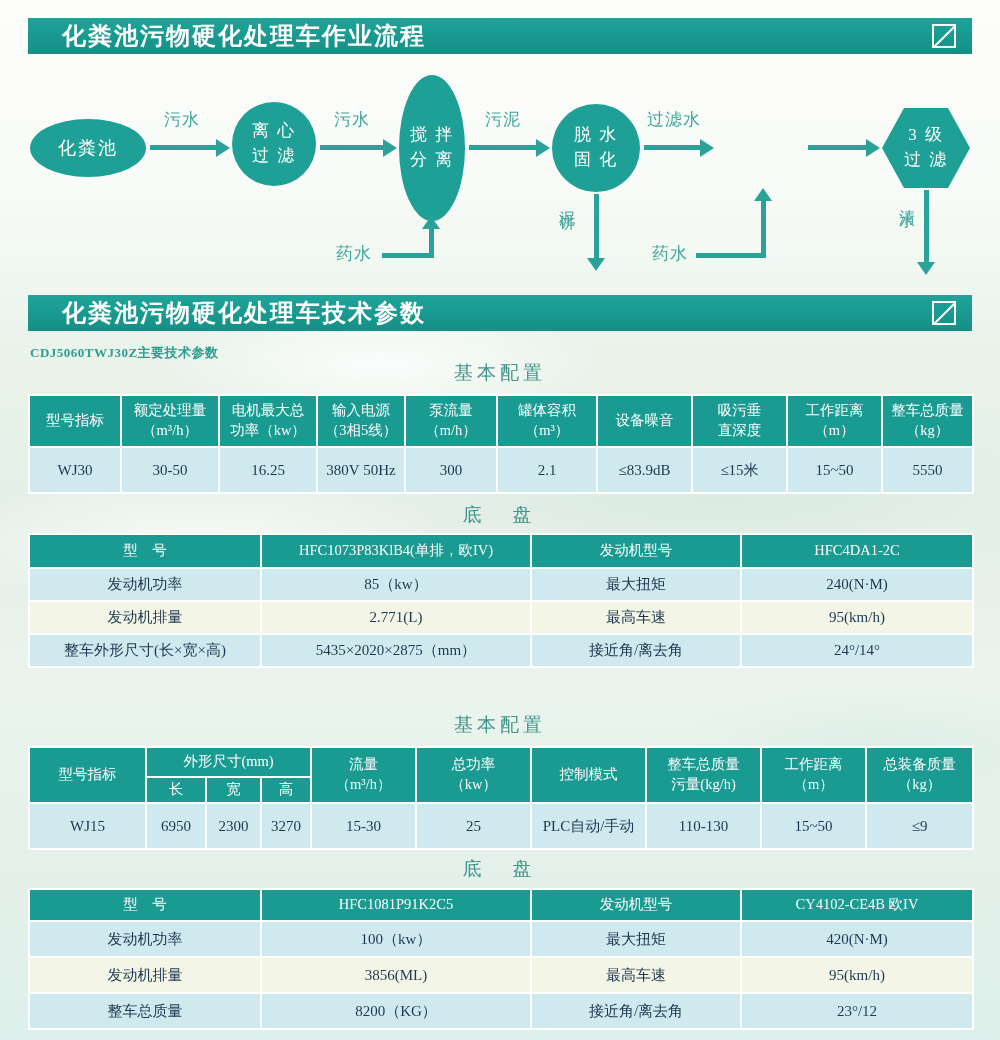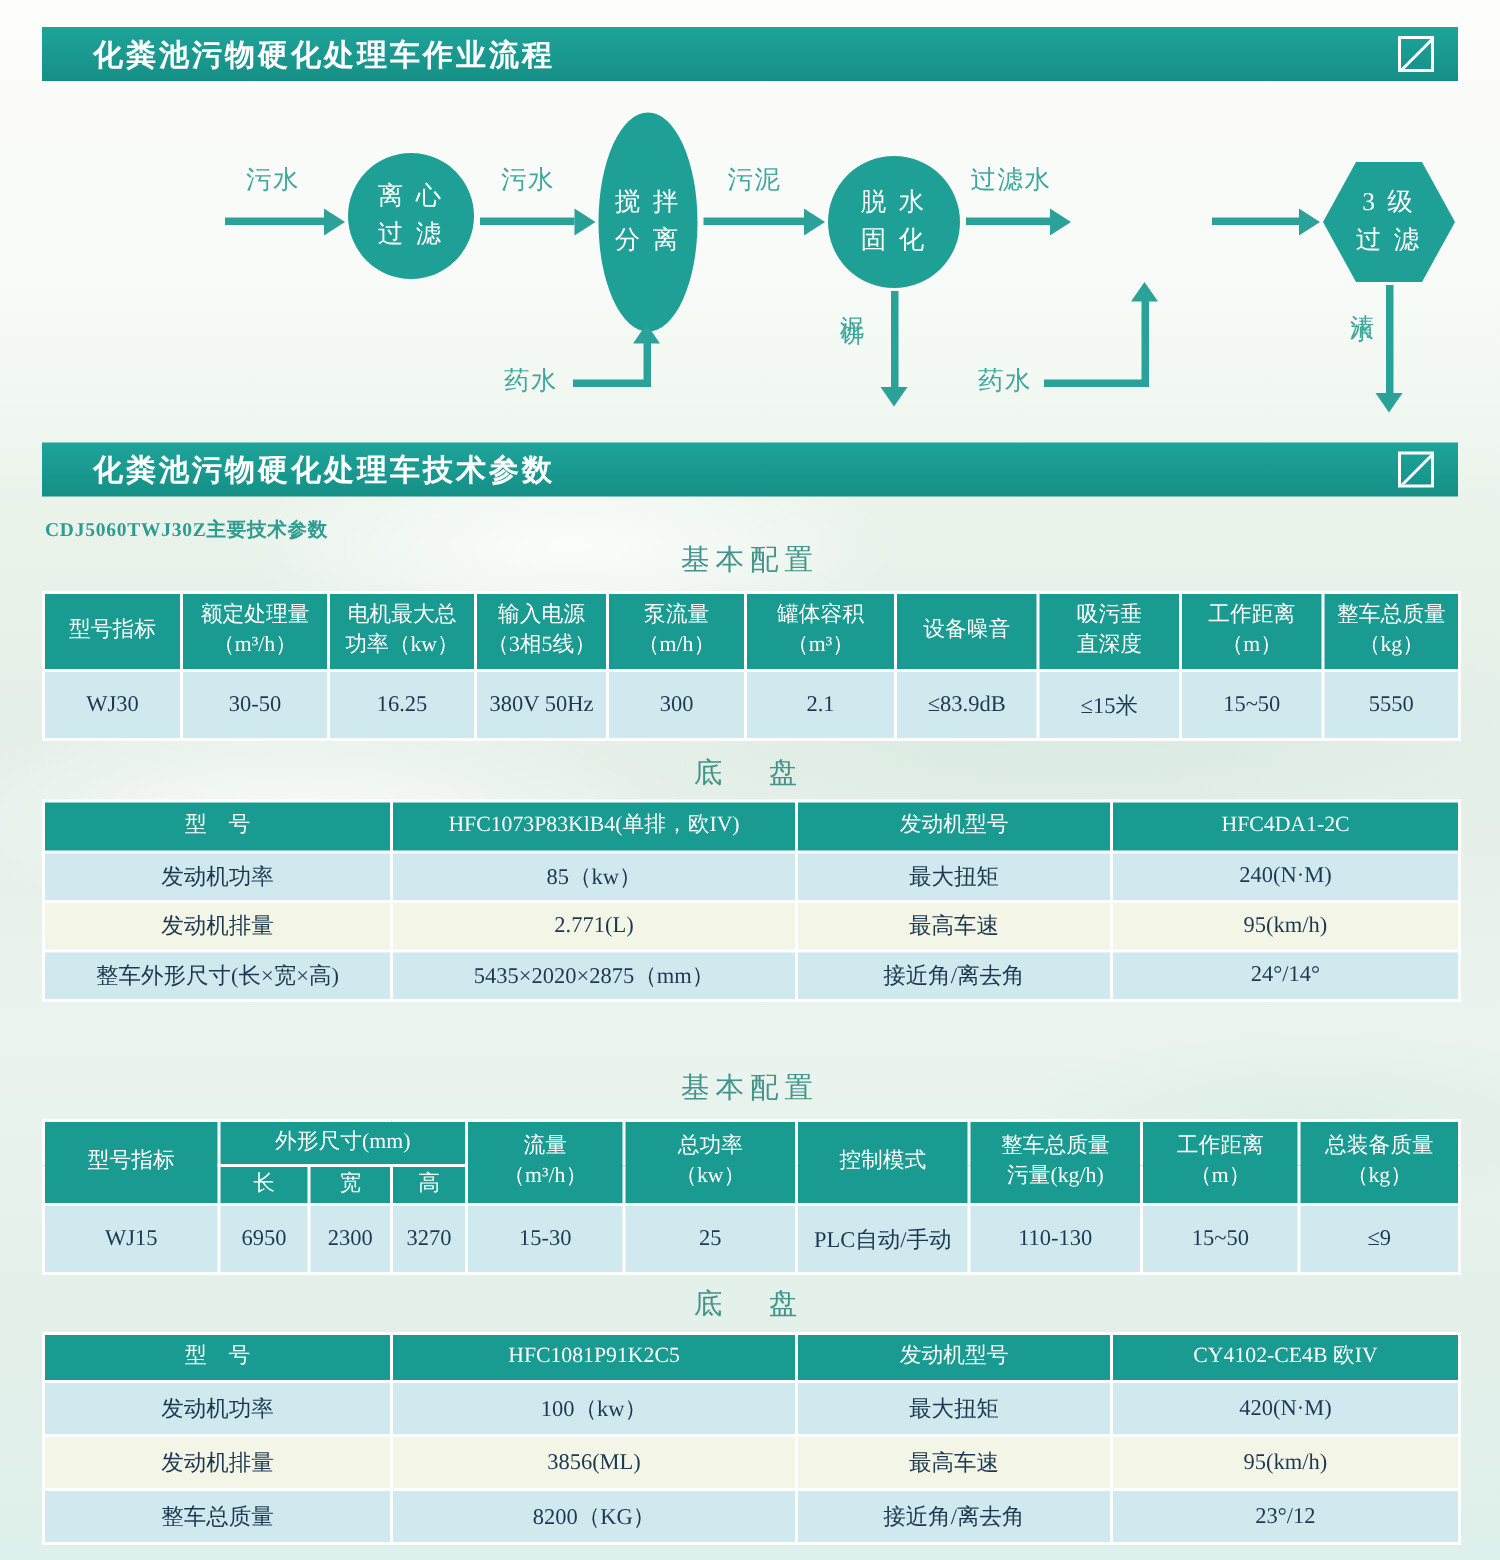--- a/index.html
+++ b/index.html
@@ -7,21 +7,21 @@
   .page{position:relative;width:1000px;height:1040px;overflow:hidden;
     background:
       radial-gradient(ellipse 320px 90px at 38% 35%, rgba(255,255,255,.85), rgba(255,255,255,0) 70%),
       radial-gradient(ellipse 420px 110px at 72% 46%, rgba(210,232,221,.7), rgba(210,232,221,0) 72%),
       radial-gradient(ellipse 380px 100px at 20% 52%, rgba(255,255,255,.7), rgba(255,255,255,0) 70%),
       radial-gradient(ellipse 300px 90px at 88% 72%, rgba(213,236,228,.6), rgba(213,236,228,0) 70%),
       linear-gradient(180deg,#fdfdfc 0%,#f8fbf7 18%,#e9f3ea 34%,#e4efe7 50%,#ebf4ee 66%,#e4f0ea 84%,#def0eb 100%);
   }
   .bar{position:absolute;left:28px;width:944px;height:36px;background:linear-gradient(180deg,#1ea49a,#158f86);
     display:flex;align-items:center;justify-content:space-between;box-sizing:border-box;padding:0 16px 0 34px;}
-  .bar-title{color:#ffffff;font-size:20px;font-weight:bold;letter-spacing:2px;}
+  .bar-title{color:#ffffff;font-size:24px;font-weight:bold;letter-spacing:2px;}
   .bar-icon{position:relative;width:20px;height:20px;border:2px solid #fff;overflow:hidden;flex:0 0 auto;}
   .bar-icon::after{content:"";position:absolute;left:-4px;top:9px;width:30px;height:2px;background:#fff;transform:rotate(-45deg);}
 
   
   .flow{position:absolute;left:0;top:70px;width:1000px;height:225px;}
   .node{position:absolute;background:#1fa096;color:#fff;display:flex;flex-direction:column;
     align-items:center;justify-content:center;text-align:center;font-size:17px;letter-spacing:2px;line-height:1.45;}
   .ellipse{border-radius:50%;}
   .hex{clip-path:polygon(25% 0,75% 0,100% 50%,75% 100%,25% 100%,0 50%);}
   .flabel{position:absolute;color:#3fa79d;font-size:17px;text-align:center;letter-spacing:1px;}
@@ -46,20 +46,23 @@
 <body>
 
 <div class="page">
 
   <div class="bar" style="top:18px;">
     <span class="bar-title">化粪池污物硬化处理车作业流程</span>
     <span class="bar-icon"></span>
   </div>
 
   <div class="flow">
+    <div class="node ellipse" style="left:30px;top:49px;width:116px;height:58px;font-size:18px;">
+      <div>化粪池</div>
+    </div>
 
     <div class="seg" style="left:150px;top:75px;width:66px;height:5px;"></div>
     <div class="ah-right" style="left:216px;top:69px;"></div>
     <div class="flabel" style="left:148px;top:38px;width:68px;">污水</div>
 
     <div class="node ellipse" style="left:232px;top:32px;width:84px;height:84px;">
       <div>离 心</div>
       <div>过 滤</div>
     </div>
 

